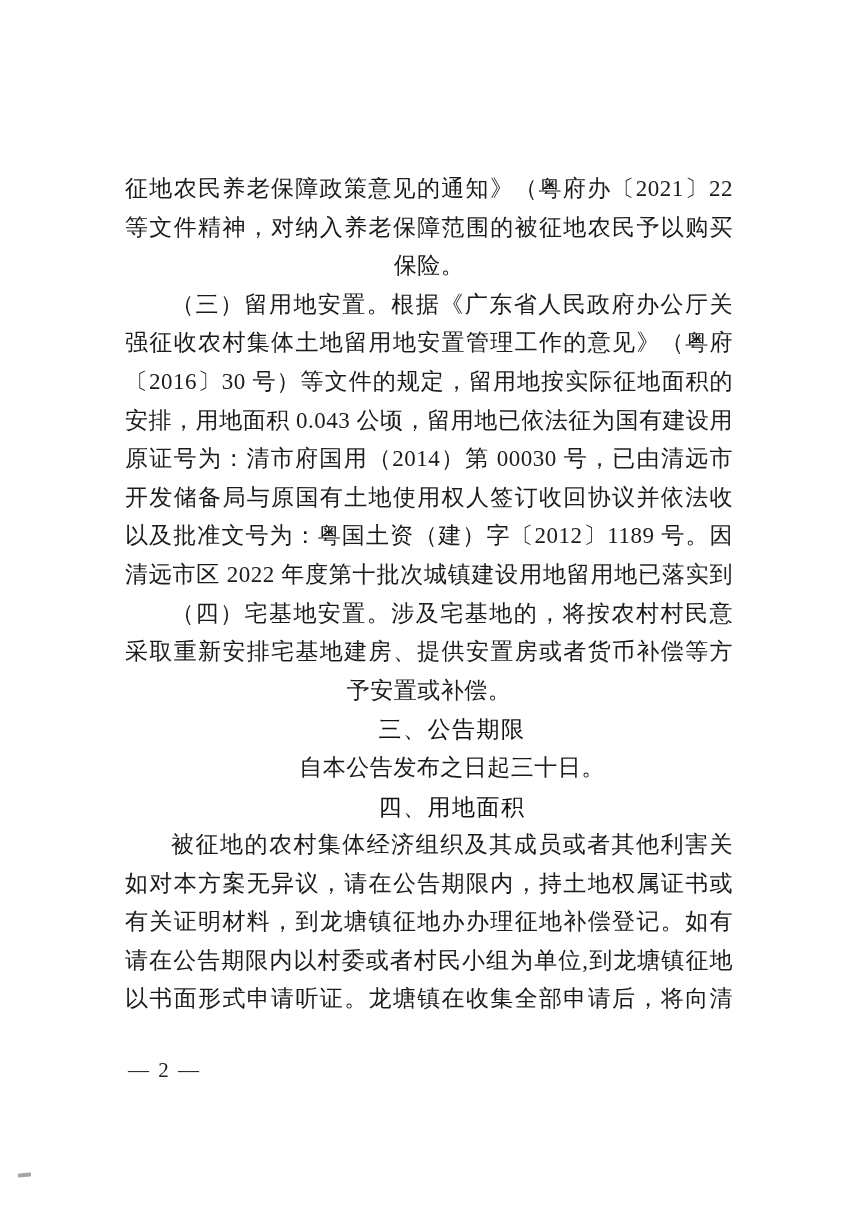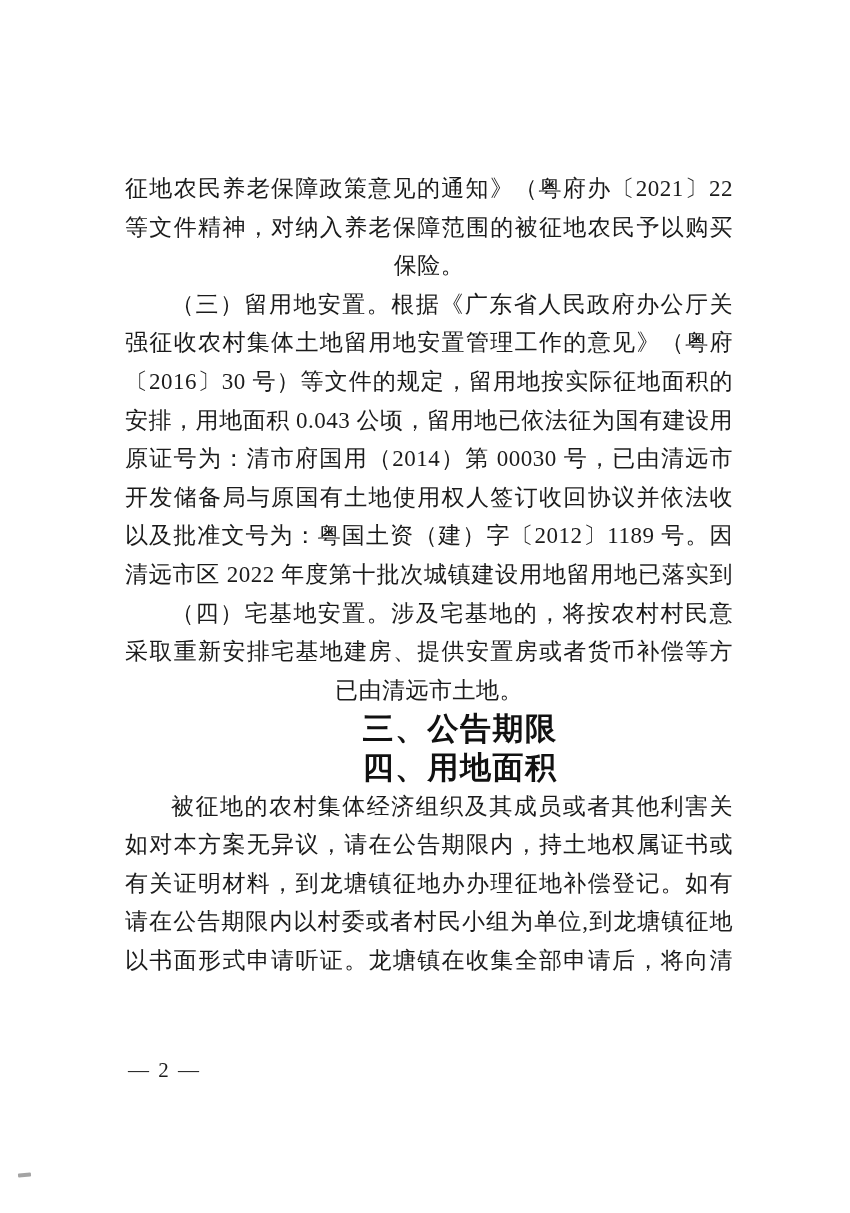--- a/index.html
+++ b/index.html
@@ -36,22 +36,22 @@
     text-align-last: justify;
     text-justify: inter-character;
     white-space: normal;
     overflow: hidden;
   }
   .ind {
     text-indent: 2em;
   }
   .hd {
     font-family: "Liberation Sans", "DejaVu Sans", sans-serif;
-    font-weight: 700;
-    font-size: 31px;
+    font-weight: 400;
+    font-size: 23px;
     letter-spacing: 1.5px;
     color: #111111;
   }
   .page-number {
     position: absolute;
     left: 128px;
     top: 1058px;
     font-size: 21px;
     letter-spacing: 2px;
     color: #1b1b1b;
@@ -80,22 +80,23 @@
     <div class="ln ind jf">（三）留用地安置。根据《广东省人民政府办公厅关于加</div>
     <div class="ln jf">强征收农村集体土地留用地安置管理工作的意见》（粤府办</div>
     <div class="ln jf">〔2016〕30 号）等文件的规定，留用地按实际征地面积的 10%</div>
     <div class="ln jf">安排，用地面积 0.043 公顷，留用地已依法征为国有建设用地，</div>
     <div class="ln jf">原证号为：清市府国用（2014）第 00030 号，已由清远市土地</div>
     <div class="ln jf">开发储备局与原国有土地使用权人签订收回协议并依法收回；</div>
     <div class="ln jf">以及批准文号为：粤国土资（建）字〔2012〕1189 号。因此，</div>
     <div class="ln jf">清远市区 2022 年度第十批次城镇建设用地留用地已落实到位。</div>
     <div class="ln ind jf">（四）宅基地安置。涉及宅基地的，将按农村村民意愿，</div>
     <div class="ln jf">采取重新安排宅基地建房、提供安置房或者货币补偿等方式给</div>
-    <div class="ln">已由清远市土地。</div>
+    <div class="ln">予安置或补偿。</div>
     <div class="ln ind hd">三、公告期限</div>
+    <div class="ln ind">自本公告发布之日起三十日。</div>
     <div class="ln ind hd">四、用地面积</div>
     <div class="ln ind jf">被征地的农村集体经济组织及其成员或者其他利害关系人</div>
     <div class="ln jf">如对本方案无异议，请在公告期限内，持土地权属证书或其它</div>
     <div class="ln jf">有关证明材料，到龙塘镇征地办办理征地补偿登记。如有异议，</div>
     <div class="ln jf">请在公告期限内以村委或者村民小组为单位,到龙塘镇征地办，</div>
     <div class="ln jf">以书面形式申请听证。龙塘镇在收集全部申请后，将向清城区</div>
   </div>
 
   <div class="page-number">— 2 —</div>
 

